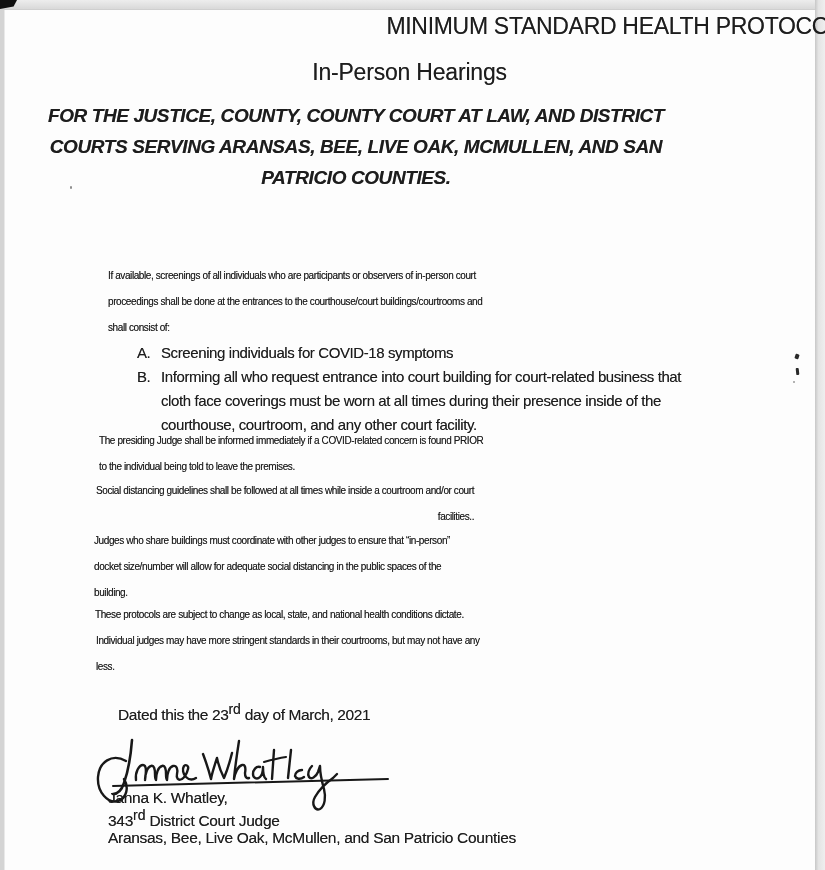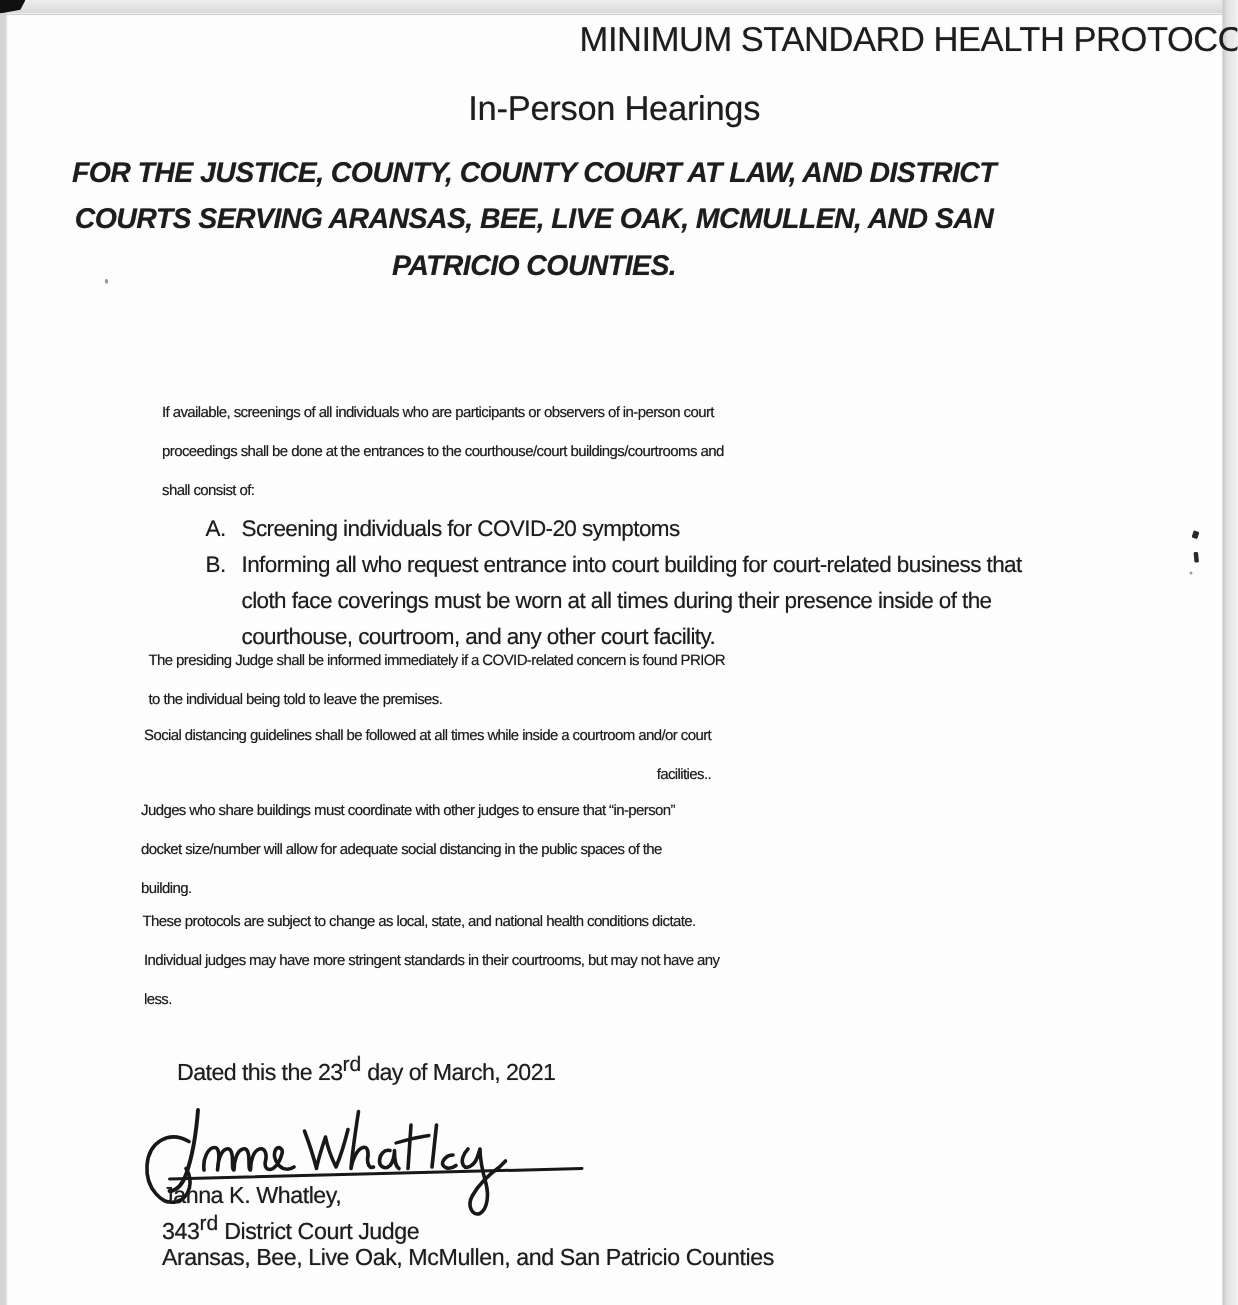--- a/index.html
+++ b/index.html
@@ -69,21 +69,21 @@
 
   <div class="abs scan-text doc-title">MINIMUM STANDARD HEALTH PROTOCOLS</div>
   <div class="abs scan-text doc-subtitle">In-Person Hearings</div>
   <div class="abs scan-text court-heading">FOR THE JUSTICE, COUNTY, COUNTY COURT AT LAW, AND DISTRICT<br>COURTS SERVING ARANSAS, BEE, LIVE OAK, MCMULLEN, AND SAN<br>PATRICIO COUNTIES.</div>
 
   <div class="abs scan-text para" style="left:108px;top:263px;">If available, screenings of all individuals who are participants or observers of in-person court<br>proceedings shall be done at the entrances to the courthouse/court buildings/courtrooms and<br>shall consist of:</div>
 
   <div class="abs" style="left:137px;top:341px;">
     <div class="list-row">
       <span class="list-marker scan-text">A.</span>
-      <span class="scan-text">Screening individuals for COVID-20 symptoms</span>
+      <span class="scan-text">Screening individuals for COVID-18 symptoms</span>
     </div>
     <div class="list-row">
       <span class="list-marker scan-text">B.</span>
       <span class="scan-text">Informing all who request entrance into court building for court-related business that<br>cloth face coverings must be worn at all times during their presence inside of the<br>courthouse, courtroom, and any other court facility.</span>
     </div>
   </div>
 
   <div class="abs scan-text para" style="left:99px;top:428px;">The presiding Judge shall be informed immediately if a COVID-related concern is found PRIOR<br>to the individual being told to leave the premises.</div>
 
   <div class="abs scan-text para" style="left:96px;top:478px;text-align:right;">Social distancing guidelines shall be followed at all times while inside a courtroom and/or court<br>facilities..</div>

